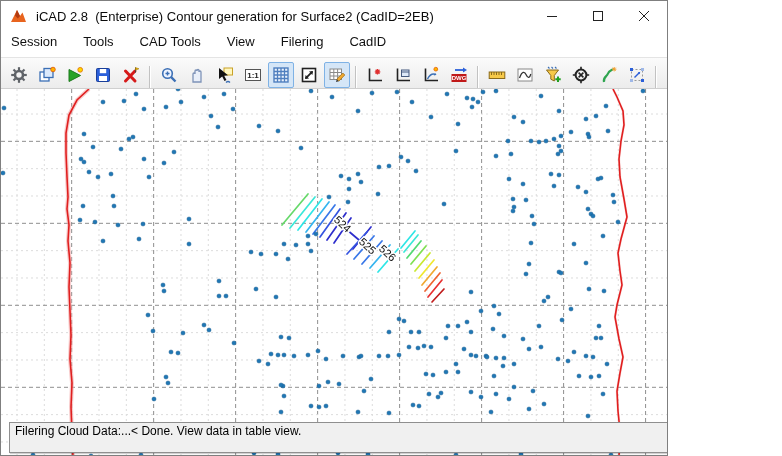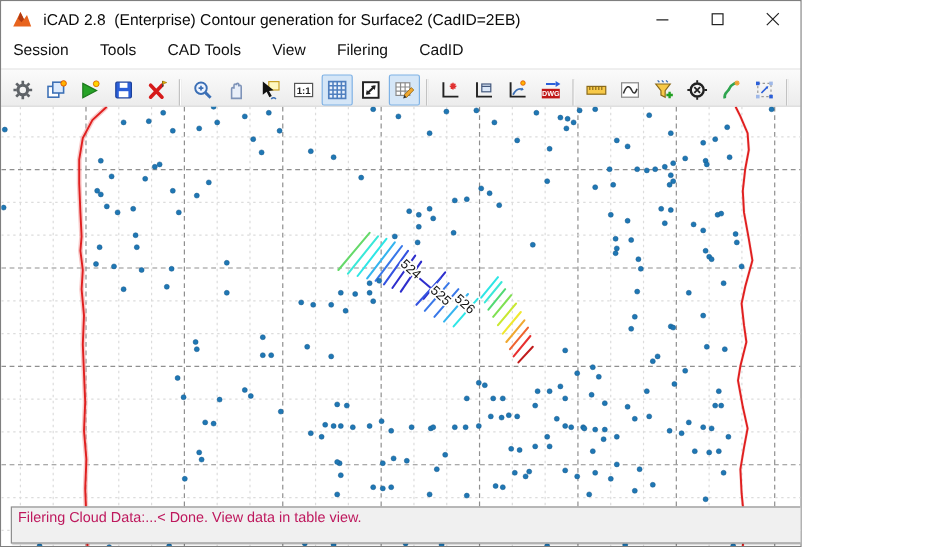--- a/index.html
+++ b/index.html
@@ -15,21 +15,21 @@
   .mi{padding:3px 7px;margin-right:12px;cursor:default;}
   
   .toolbar{height:32px;box-sizing:border-box;background:linear-gradient(#fbfbfb,#ececec);border-top:1px solid #e4e4e4;border-bottom:1px solid #cfcfcf;display:flex;align-items:flex-end;padding-left:5px;gap:2px;}
   .tb{width:26px;height:26px;flex:0 0 auto;border:1px solid transparent;border-radius:2px;background:none;display:flex;align-items:center;justify-content:center;padding:0;}
   .tb.active{background:#d5e6f7;border-color:#7fb2e5;}
   .sep{width:1px;height:22px;background:#c2c2c2;border-right:1px solid #fff;margin:0 3px;flex:0 0 auto;}
   
   .canvasarea{position:relative;height:368px;background:#fff;}
   #cv{display:block;}
   
-  .statuspanel{position:absolute;left:8px;top:333px;width:737px;height:31px;box-sizing:border-box;background:#f0f0f0;border:1px solid #8f8f8f;box-shadow:1px 1px 1px rgba(0,0,0,.18);font-size:12px;color:#be185d;padding:1px 22px 0 5px;line-height:14px;overflow:hidden;}
+  .statuspanel{position:absolute;left:8px;top:333px;width:737px;height:31px;box-sizing:border-box;background:#f0f0f0;border:1px solid #8f8f8f;box-shadow:1px 1px 1px rgba(0,0,0,.18);font-size:12px;color:#000000;padding:1px 22px 0 5px;line-height:14px;overflow:hidden;}
   .sscroll{position:absolute;right:1px;top:1px;bottom:1px;width:17px;display:flex;flex-direction:column;justify-content:space-between;align-items:center;padding:2px 0;}
   .scrbtn{background:none;border:none;padding:0;width:14px;height:10px;display:flex;align-items:center;justify-content:center;}
 </style>
 </head>
 <body>
 
 <div class="win">
 
   <div class="titlebar">
     <span class="appicon">

